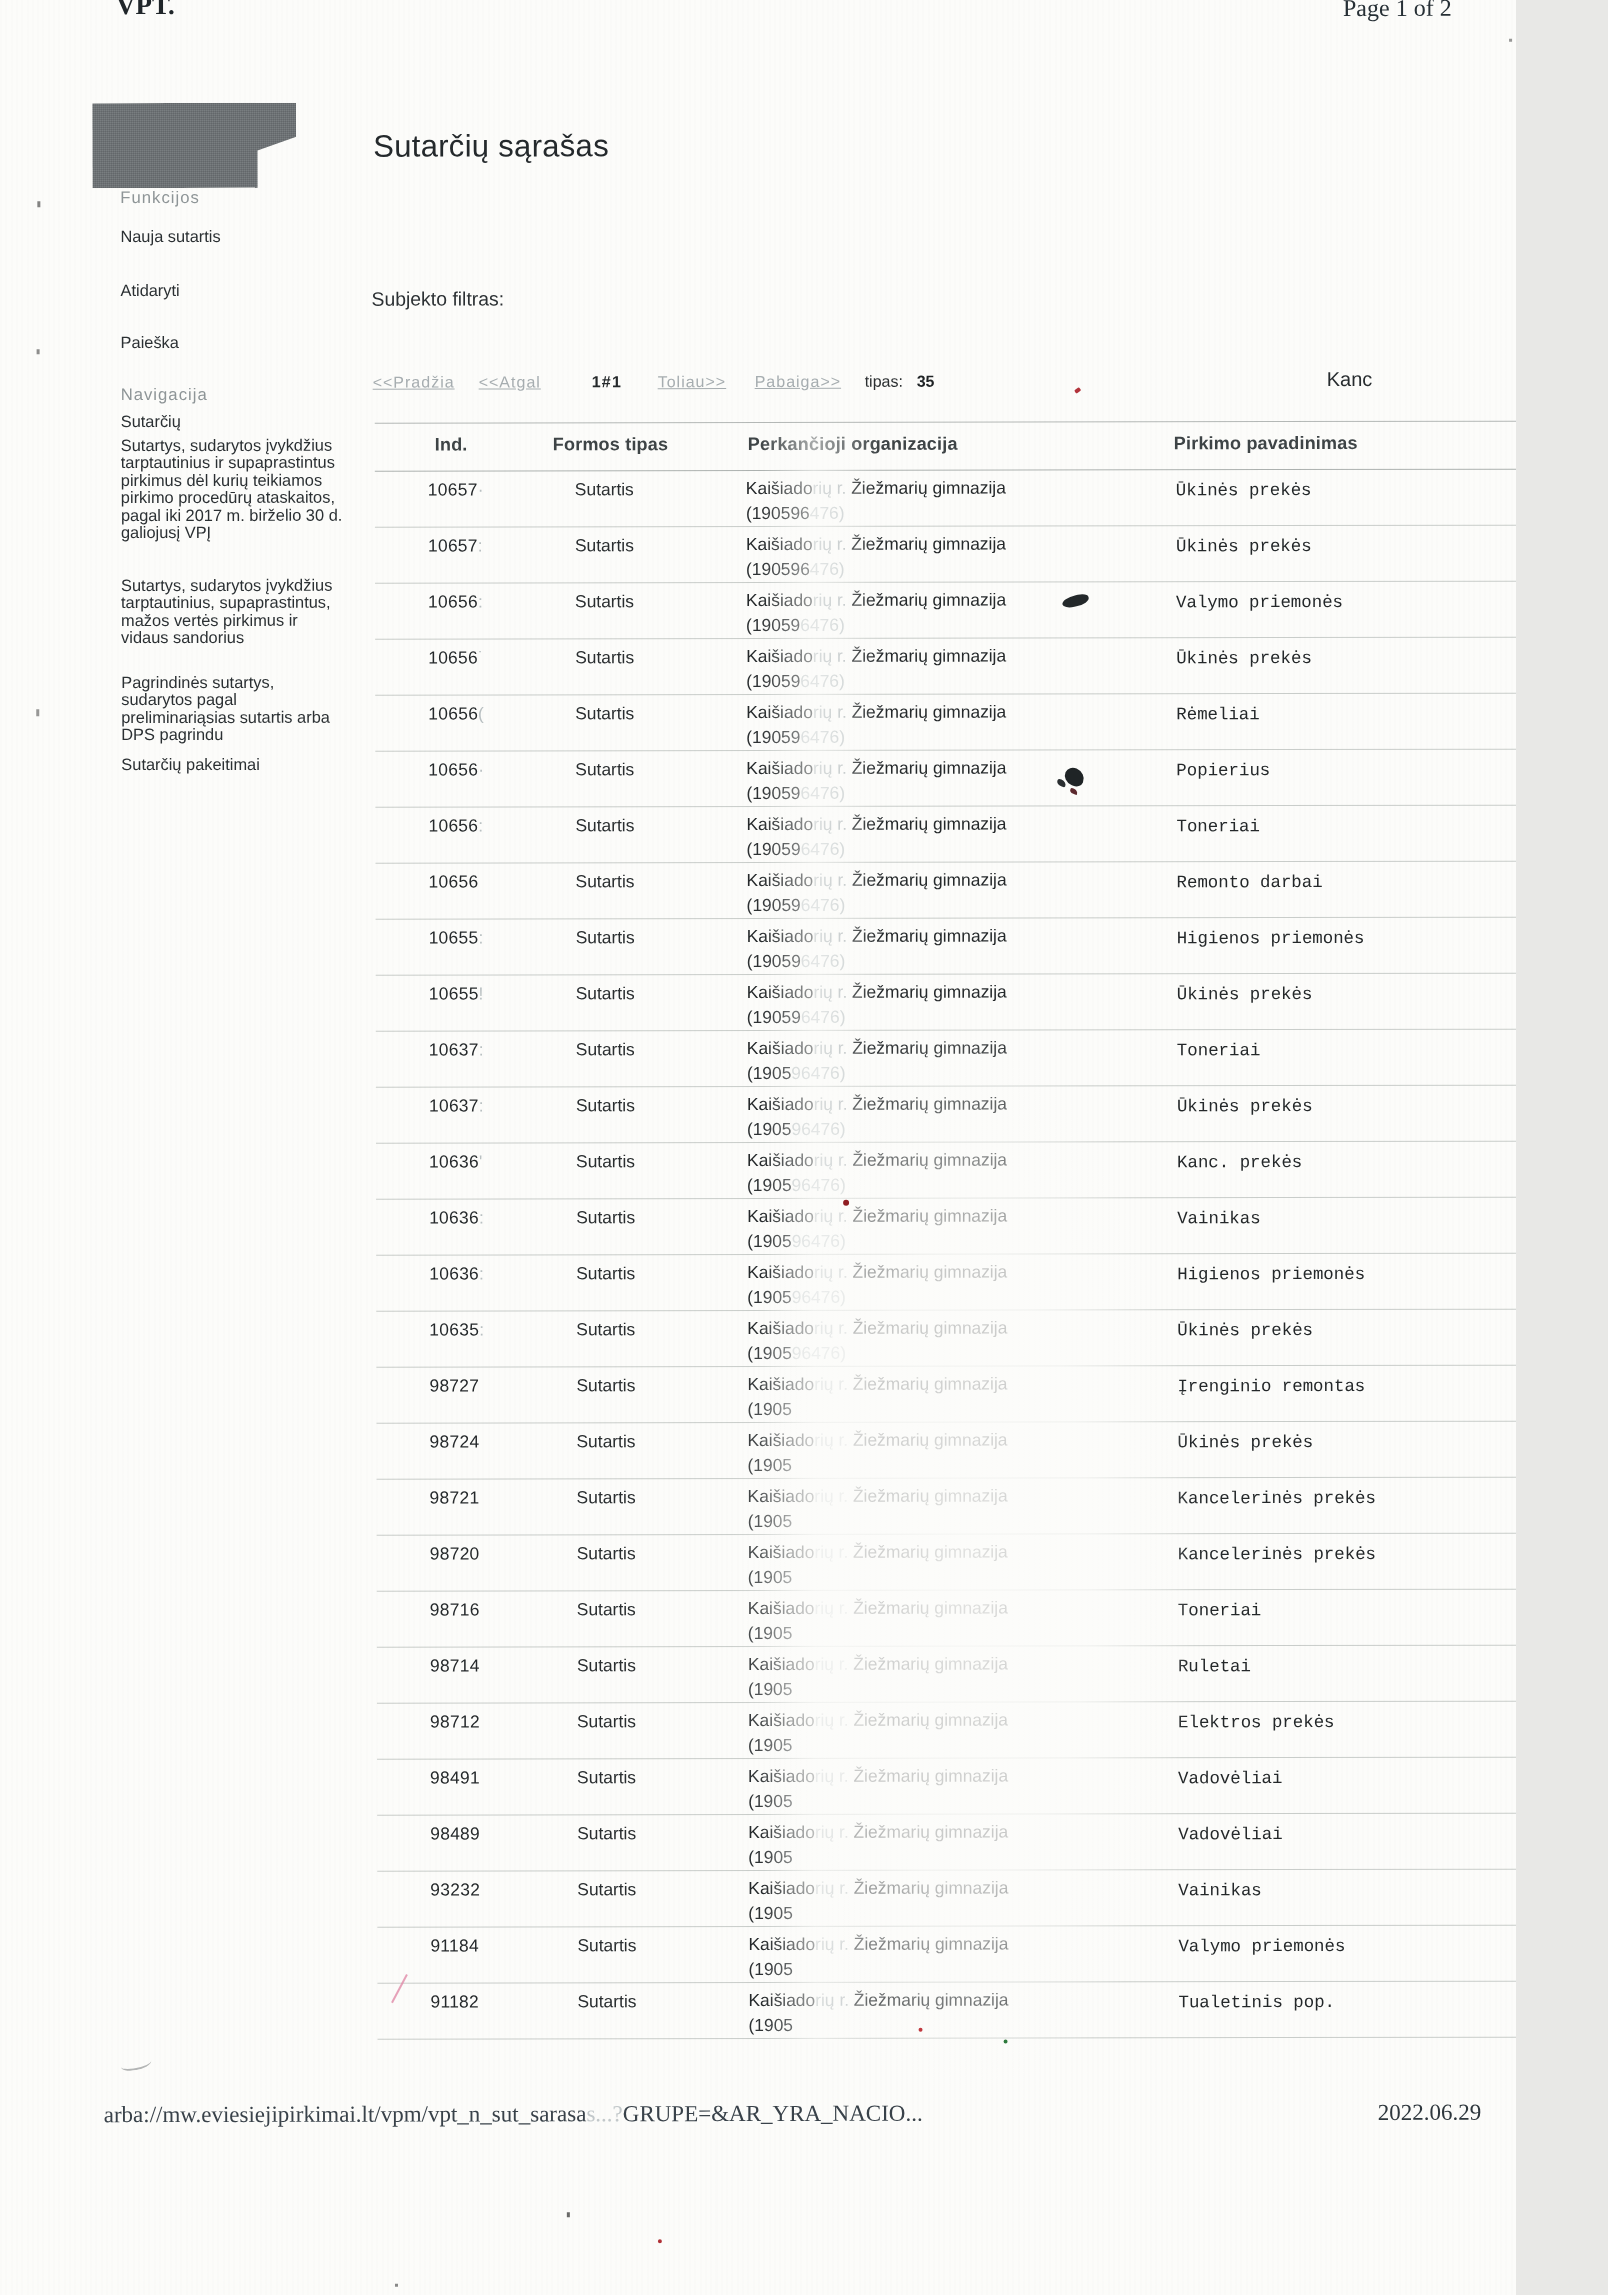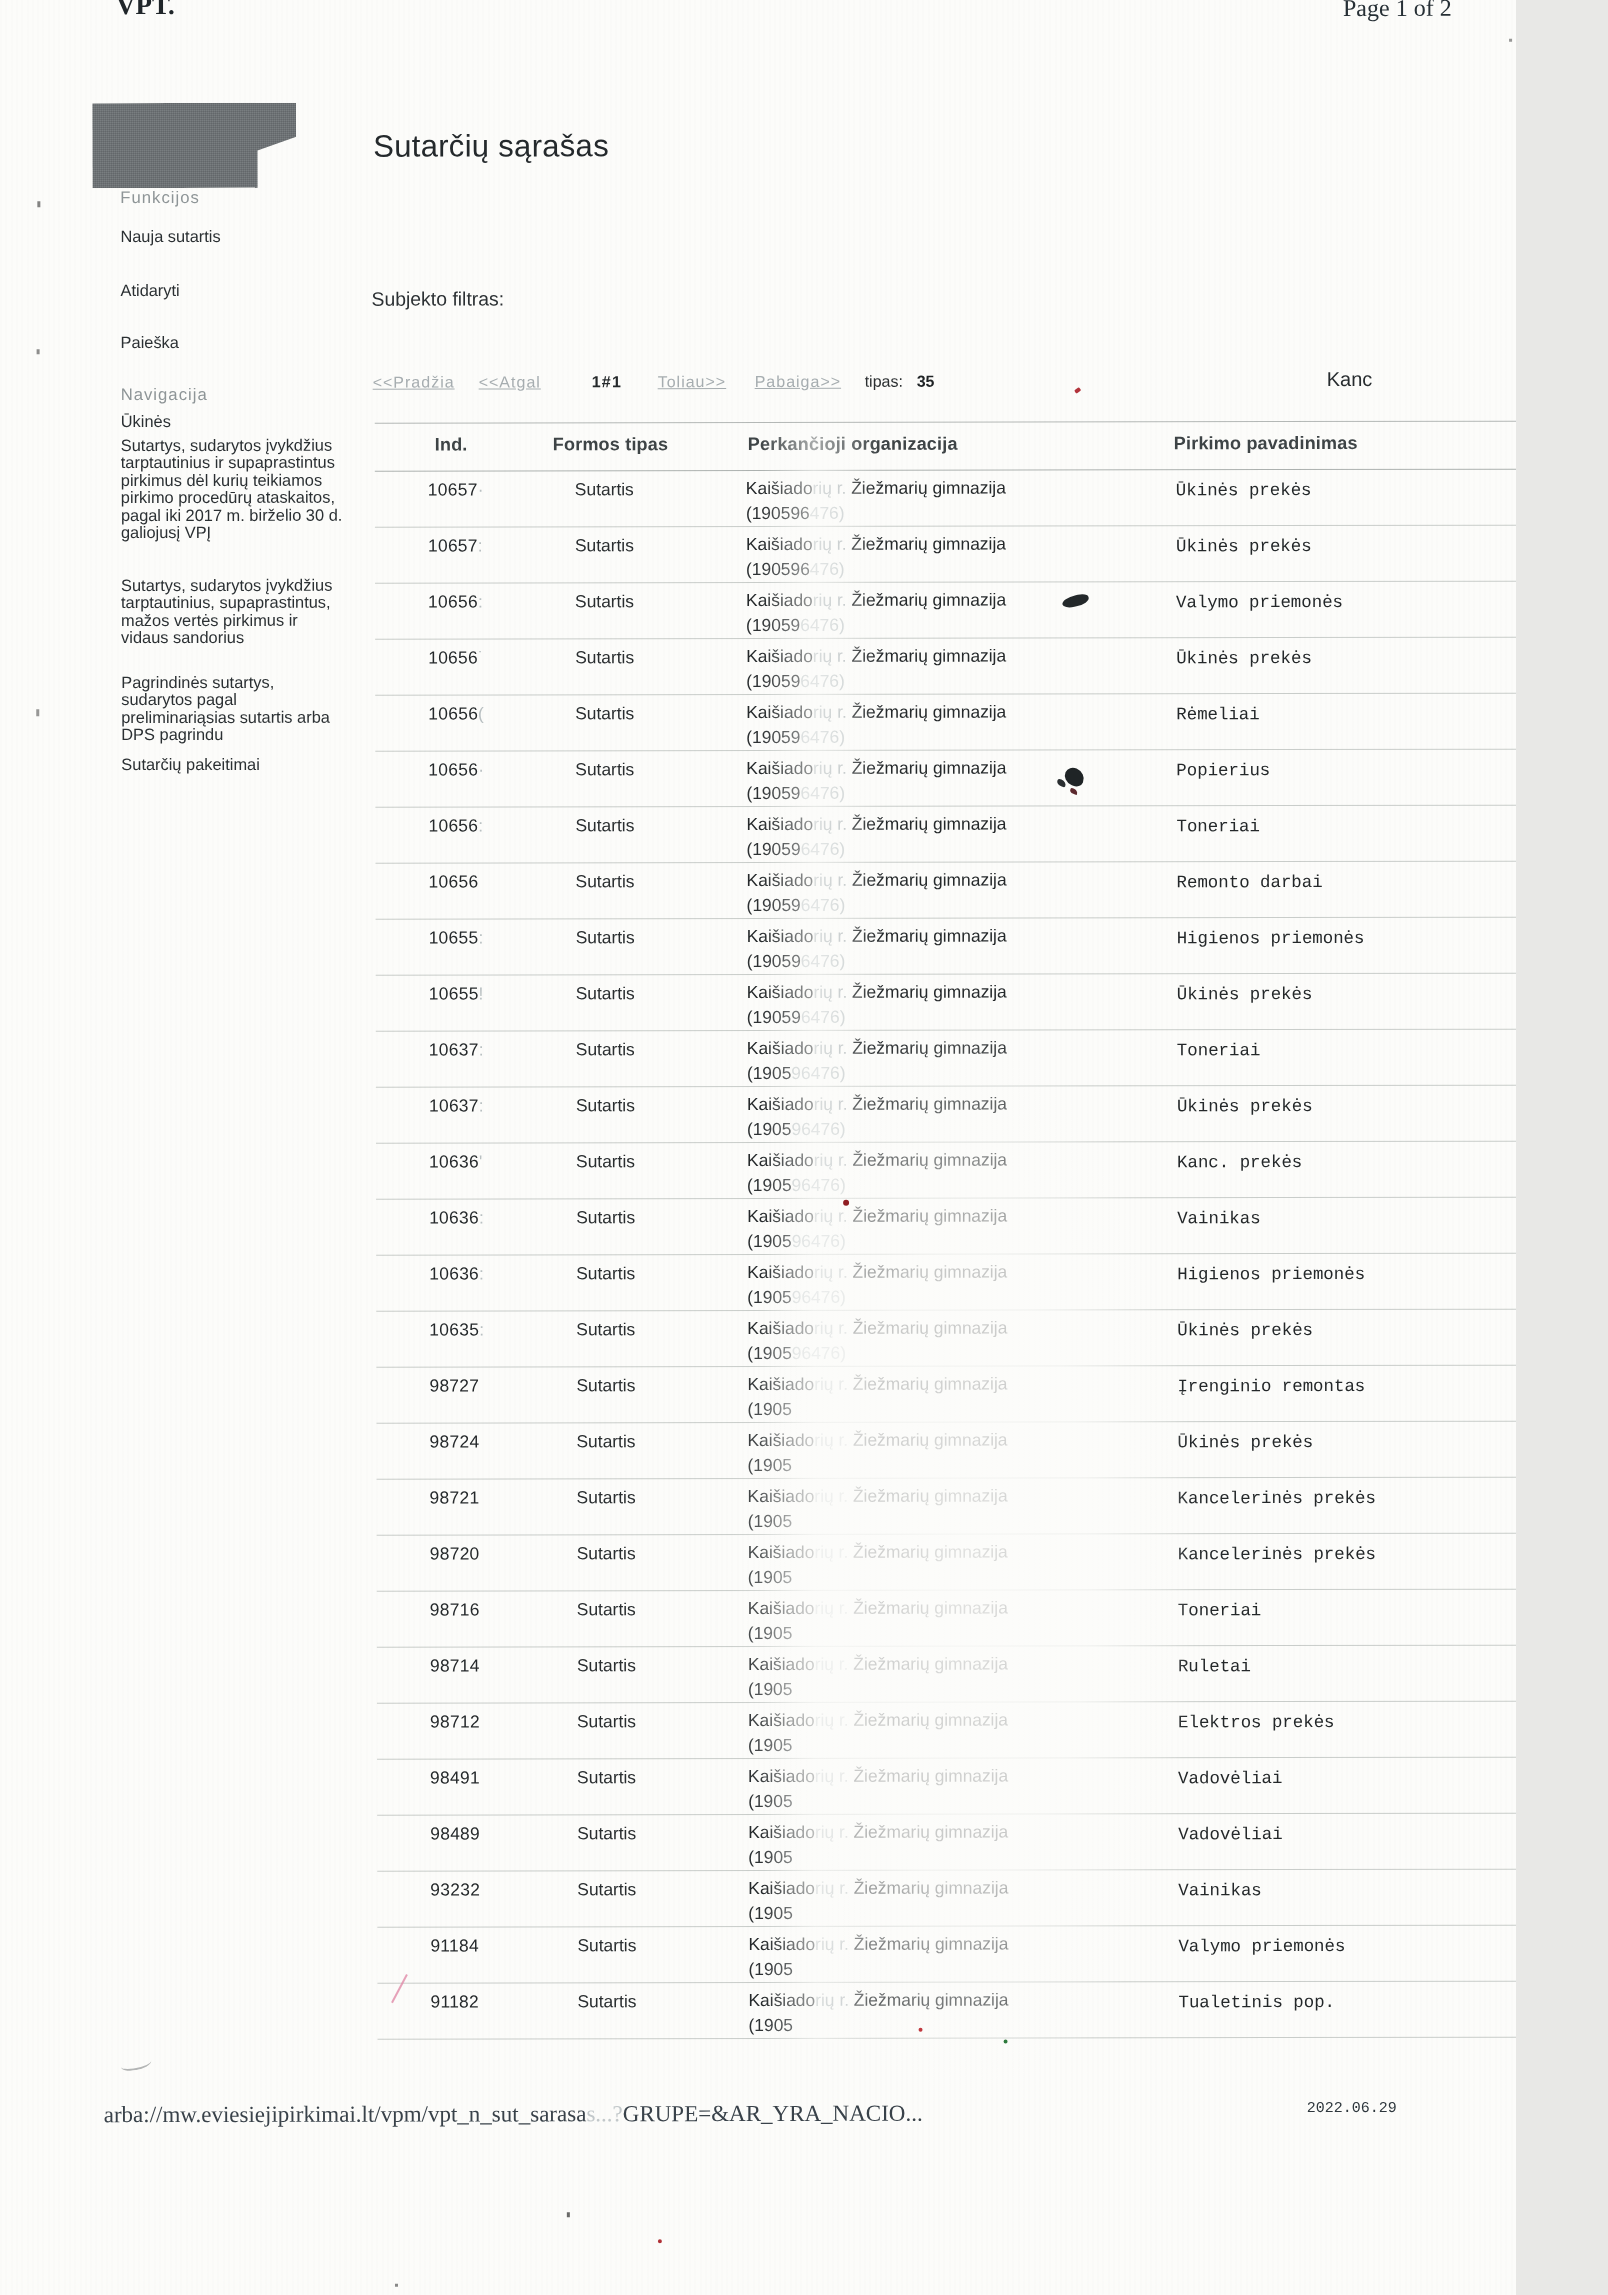--- a/index.html
+++ b/index.html
@@ -9,21 +9,21 @@
     background-image:repeating-linear-gradient(90deg,rgba(0,0,0,0.006) 0 2px,transparent 2px 5.3px);
     font-family:"Liberation Sans",sans-serif;color:#272b2d;
   }
   .tilt{position:absolute;inset:0;transform:rotate(-0.1deg);transform-origin:50% 50%;}
 
   
   .print-hdr-left{position:absolute;left:118px;top:-10.7px;font-family:"Liberation Serif",serif;font-size:27px;font-weight:bold;color:#20262a;}
   .print-hdr-right{position:absolute;left:1345px;top:-4px;font-family:"Liberation Serif",serif;font-size:24px;color:#273036;}
   .print-footer{position:absolute;left:102px;top:2101px;font-family:"Liberation Serif",serif;font-size:23px;color:#39424a;white-space:nowrap;}
   .print-footer .faint-url{color:#c2c8ca;}
-  .print-date{position:absolute;left:1305px;top:2101px;font-family:Liberation Mono, monospace;font-size:15px;color:#2e373d;}
+  .print-date{position:absolute;left:1376px;top:2101px;font-family:Liberation Serif, serif;font-size:23px;color:#2e373d;}
 
   
   .logo{
     position:absolute;left:94px;top:102px;width:204px;height:85px;
     background-color:#6e7376;
     background-image:
       repeating-linear-gradient(0deg,rgba(0,0,0,.10) 0 0.7px,transparent 0.7px 2px),
       repeating-linear-gradient(90deg,rgba(255,255,255,.08) 0 0.7px,transparent 0.7px 2px);
     clip-path:polygon(0 0,100% 0,100% 40%,81% 56%,81% 100%,0 100%);
   }
@@ -109,21 +109,21 @@
   <div class="print-hdr-right">Page 1 of 2</div>
 
   <div class="logo"></div>
 
   <div>
     <div class="sb sb-hdr t282">Funkcijos</div>
     <div class="sb t340">Nauja sutartis</div>
     <div class="sb t421">Atidaryti</div>
     <div class="sb t499">Paieška</div>
     <div class="sb sb-hdr t576">Navigacija</div>
-    <div class="sb t617">Ūkinės</div>
+    <div class="sb t617">Sutarčių</div>
     <div class="sb t653">Sutartys, sudarytos įvykdžius tarptautinius ir supaprastintus pirkimus dėl kurių teikiamos pirkimo procedūrų ataskaitos, pagal iki 2017 m. birželio 30 d. galiojusį VPĮ</div>
     <div class="sb t862">Sutartys, sudarytos įvykdžius tarptautinius, supaprastintus, mažos vertės pirkimus ir vidaus sandorius</div>
     <div class="sb t1008">Pagrindinės sutartys, sudarytos pagal preliminariąsias sutartis arba DPS pagrindu</div>
     <div class="sb t1131">Sutarčių pakeitimai</div>
   </div>
 
   <div class="page-title">Sutarčių sąrašas</div>
 
   <div class="filter-label">Subjekto filtras:</div>
 

